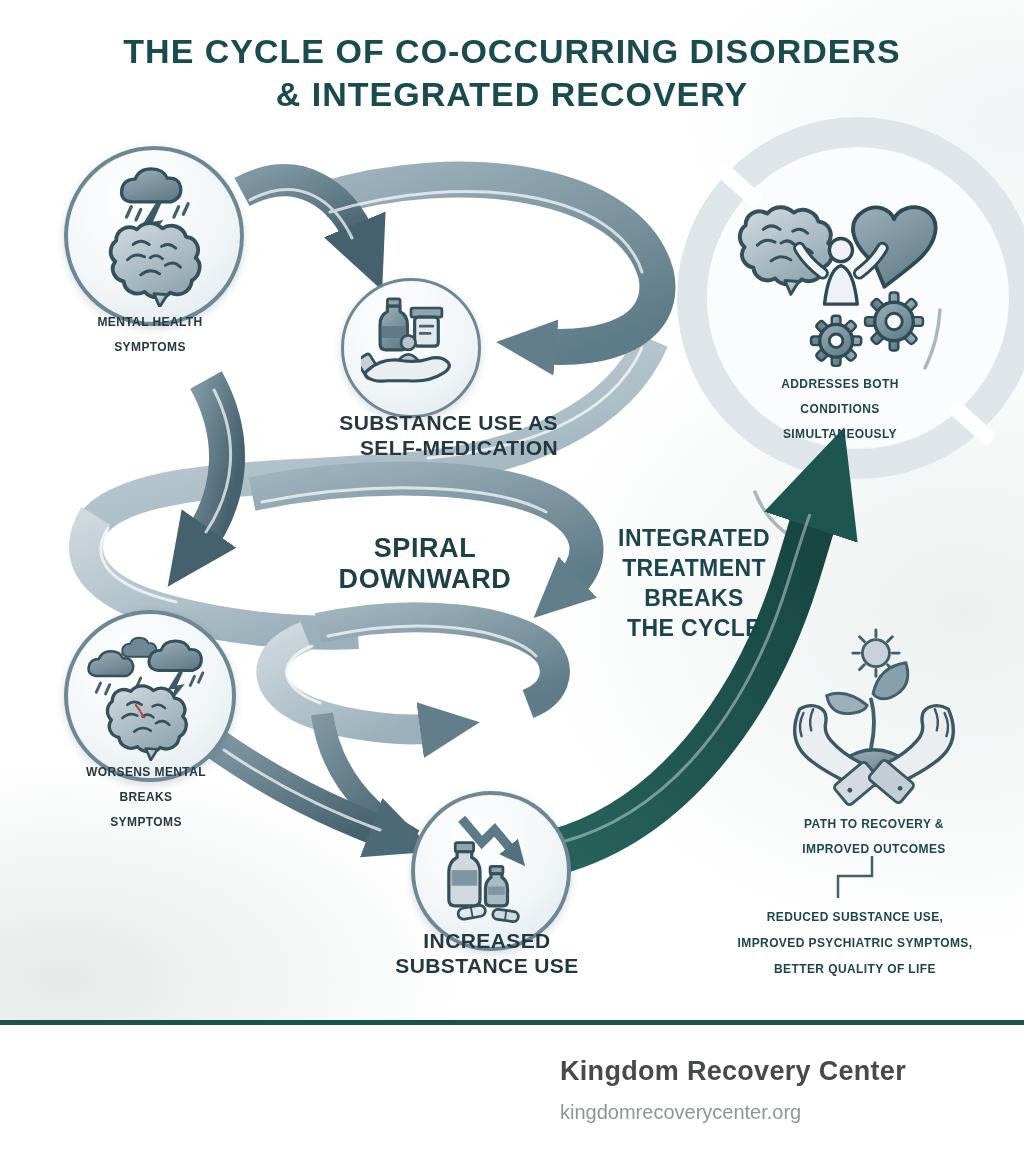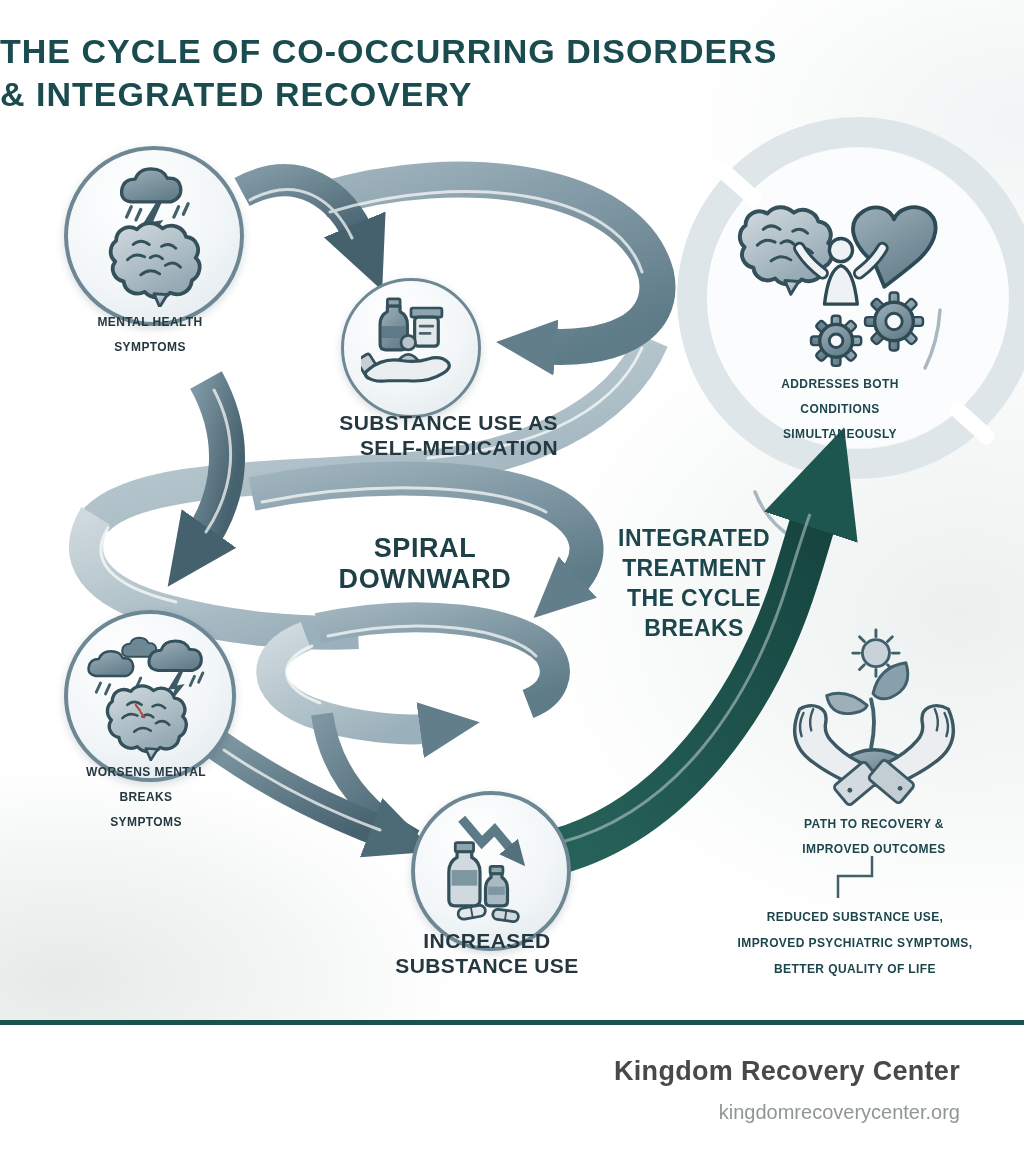--- a/index.html
+++ b/index.html
@@ -4,33 +4,33 @@
 <style>
   html,body{margin:0;padding:0;background:#fff;}
   .canvas{position:relative;width:1024px;height:1154px;overflow:hidden;
     font-family:"Liberation Sans",sans-serif;background:#ffffff;}
   .bg-tint{position:absolute;left:0;top:0;width:1024px;height:1020px;
     background:
       radial-gradient(ellipse 620px 480px at 94% 60%, rgba(208,220,218,.42), transparent 70%),
       radial-gradient(ellipse 560px 300px at 6% 96%, rgba(203,213,211,.5), transparent 72%),
       radial-gradient(ellipse 500px 300px at 100% 12%, rgba(214,224,224,.35), transparent 70%);}
   .art{position:absolute;left:0;top:0;z-index:1;}
-  .title{position:absolute;top:30px;left:0;width:1024px;margin:0;z-index:3;
+  .title{position:absolute;top:30px;left:0;width:1024px;margin:0;text-align:center;z-index:3;
     font-size:34px;font-weight:800;letter-spacing:1px;color:#1a4b4f;line-height:43px;}
   .node{position:absolute;z-index:2;border-radius:50%;
     background:radial-gradient(circle at 38% 28%, #ffffff 0%, #f2f6f8 55%, #dde6ea 100%);
     border:4px solid #6d8894;box-shadow:0 3px 8px rgba(40,60,70,.18);
     display:flex;align-items:center;justify-content:center;}
   .label{position:absolute;z-index:3;text-align:center;font-weight:800;
     color:#26383f;font-size:12px;line-height:25px;letter-spacing:.4px;}
   .teal{color:#1d464c;}
   .spiral-label{position:absolute;z-index:3;text-align:center;font-weight:800;
     color:#1d4147;font-size:27px;line-height:31px;letter-spacing:.6px;}
   .divider{position:absolute;left:0;top:1020px;width:1024px;height:5px;background:#1a524e;z-index:3;}
-  .footer{position:absolute;left:560px;top:1056px;width:400px;text-align:right;z-index:3;}
+  .footer{position:absolute;left:560px;top:1056px;width:400px;text-align:left;z-index:3;}
   .footer .org{font-size:27px;font-weight:bold;color:#484a4a;letter-spacing:.3px;}
   .footer .site{font-size:20px;color:#909595;margin-top:14px;}
   .icon-wrap{position:absolute;z-index:2;}
 </style>
 </head>
 <body>
 
 <div class="canvas">
   <div class="bg-tint"></div>
 
@@ -205,22 +205,22 @@
     </svg>
   </div>
   <div class="label" style="left:337px;top:928px;width:300px;font-size:21px;">
     <div>INCREASED</div>
     <div>SUBSTANCE USE</div>
   </div>
 
   <div class="label teal" style="left:589px;top:523px;width:210px;font-size:23px;line-height:30px;">
     <div>INTEGRATED</div>
     <div>TREATMENT</div>
+    <div>BREAKS</div>
     <div>THE CYCLE</div>
-    <div>BREAKS</div>
   </div>
 
   <div class="icon-wrap" style="left:728px;top:188px;">
     <svg width="222" height="184" viewBox="0 0 230 190">
       <use href="#brainShape" transform="translate(10,16) scale(1.02)"></use>
       <path d="M152,78 C128,58 122,36 140,24 C154,15 168,22 172,32 C176,22 192,15 205,23 C221,33 218,56 195,76 C182,87 170,96 162,102 Z" fill="url(#gIconD)" stroke="#2e4b55" stroke-width="4" stroke-linejoin="round"></path>
       <path d="M98,88 Q82,76 74,62 M136,88 Q152,76 160,62" stroke="#2e4b55" stroke-width="13" fill="none" stroke-linecap="round"></path>
       <path d="M98,88 Q82,76 74,62 M136,88 Q152,76 160,62" stroke="#eef2f4" stroke-width="7" fill="none" stroke-linecap="round"></path>
       <circle cx="117" cy="64" r="12" fill="#eef2f4" stroke="#2e4b55" stroke-width="3.5"></circle>
       <path d="M100,120 Q104,84 117,80 Q130,84 134,120 Z" fill="#eef2f4" stroke="#2e4b55" stroke-width="3.5" stroke-linejoin="round"></path>

